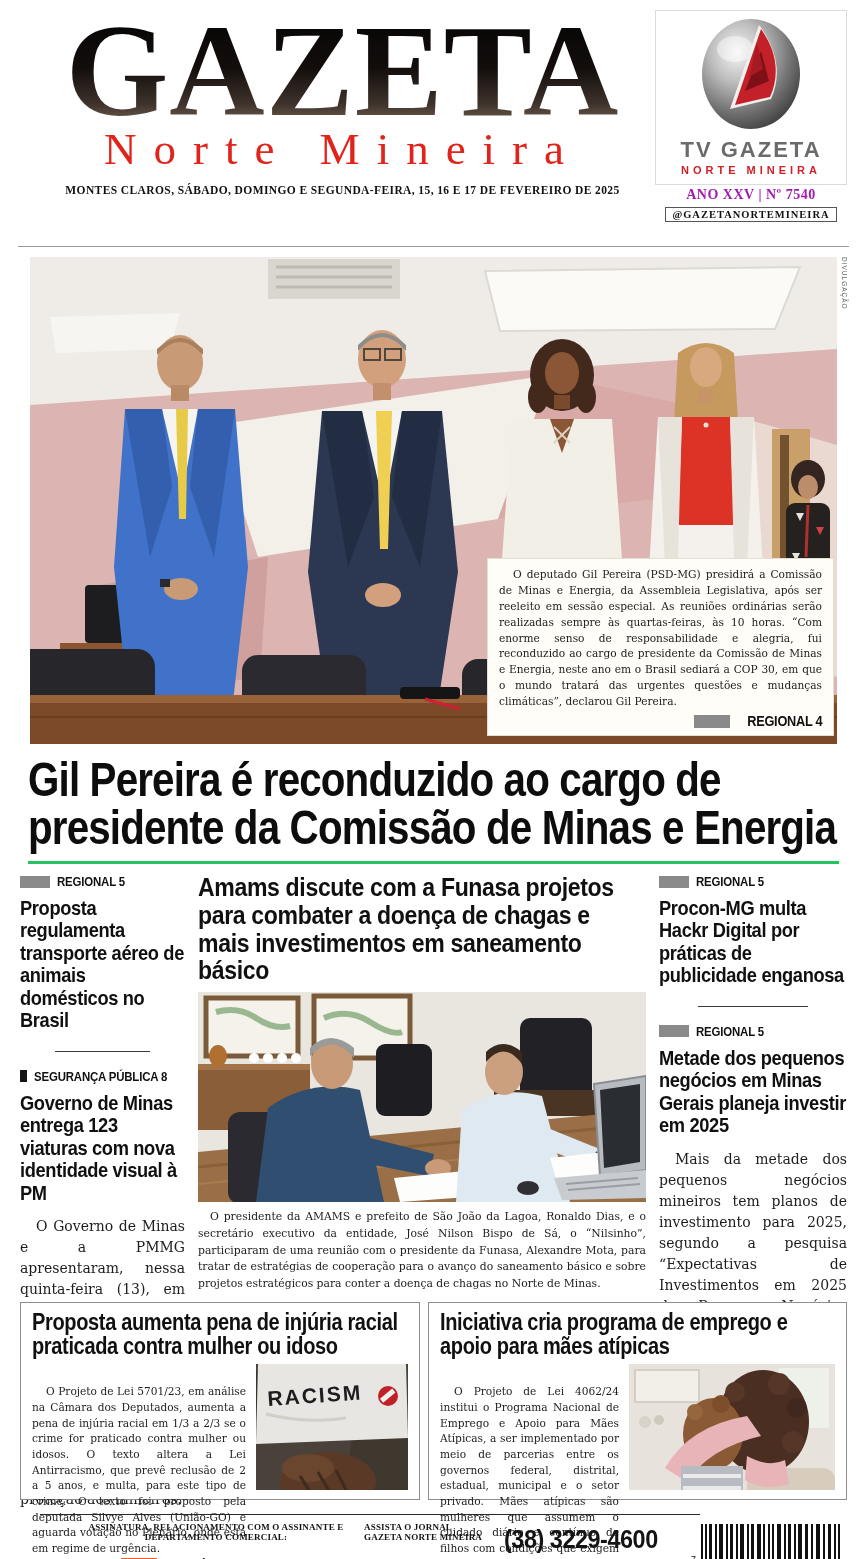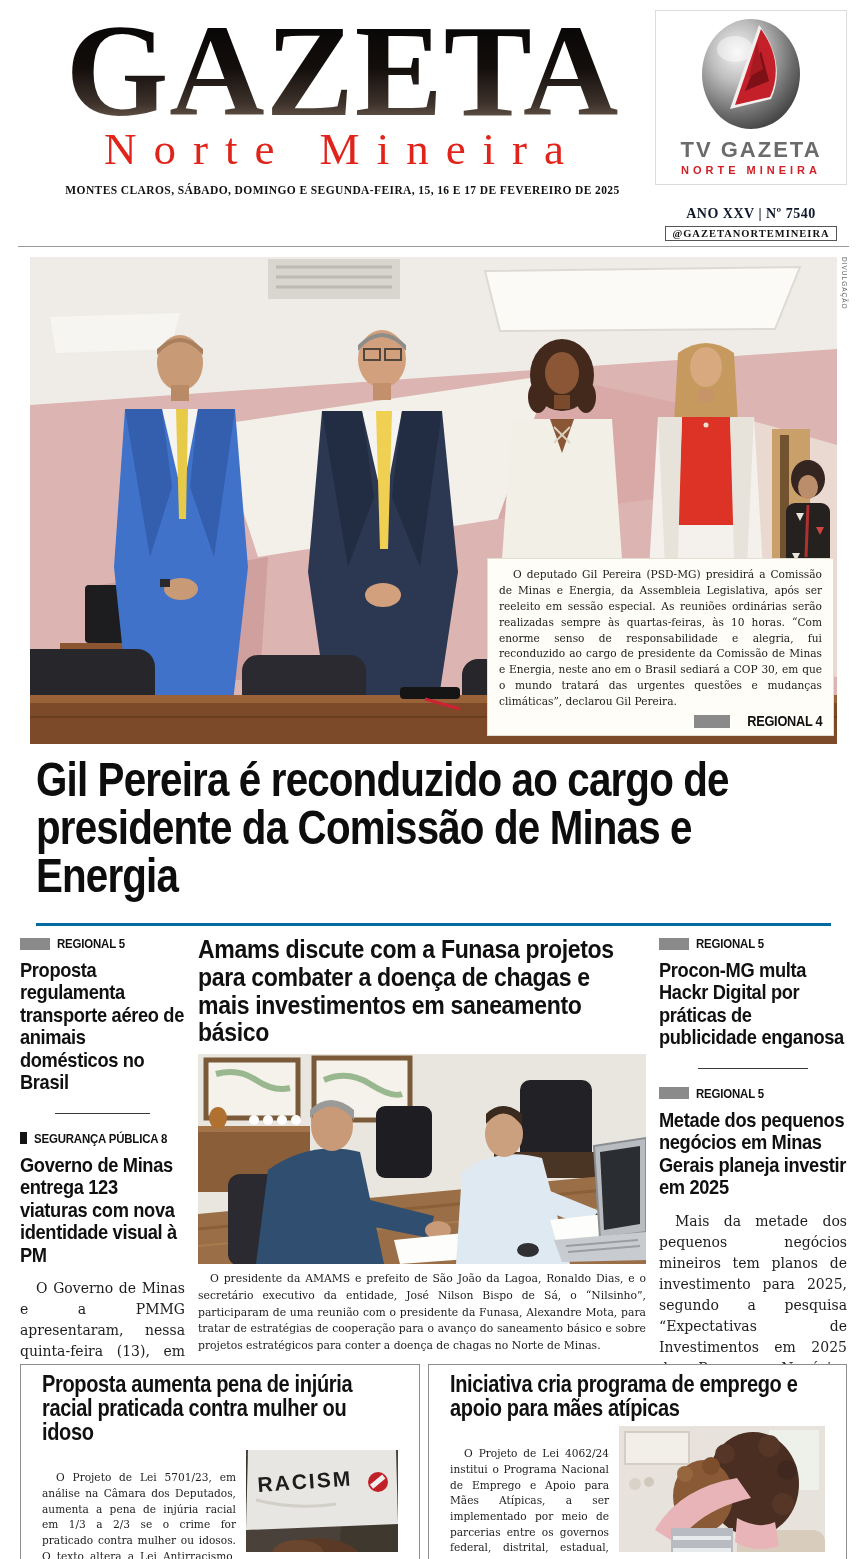--- a/index.html
+++ b/index.html
@@ -17,42 +17,42 @@
       -webkit-background-clip:text; background-clip:text; color:transparent; }
   }
   .norte-title { font-family:"Liberation Serif", serif; color:#e0241b;
     font-size:45px; letter-spacing:17px; margin-top:-8px; white-space:nowrap; }
   .dateline { margin-top:9px; font-family:"Liberation Serif", serif; font-weight:bold;
     font-size:11.5px; letter-spacing:.4px; color:#111; }
   .mast-right { position:absolute; right:20px; top:10px; width:192px; text-align:center; }
   .tv-box { border:1px solid #dcdcdc; background:#fff; padding:6px 4px 8px; }
   .tv-name { font-weight:bold; font-size:22px; color:#6b6b6b; letter-spacing:2px; margin-top:2px; }
   .tv-sub { font-weight:bold; font-size:11px; color:#d22027; letter-spacing:4px; margin-top:1px; }
-  .edition { margin-top:21px; font-family:"Liberation Serif", serif; font-weight:bold;
-    font-size:14px; color:#0f172a; letter-spacing:.5px; }
+  .edition { margin-top:2px; font-family:"Liberation Serif", serif; font-weight:bold;
+    font-size:14px; color:#a21caf; letter-spacing:.5px; }
   .social { display:inline-block; margin-top:4px; border:1px solid #555; padding:1px 6px;
     font-family:"Liberation Serif", serif; font-weight:bold; font-size:10.5px; letter-spacing:1px; color:#111; }
   .mast-rule { position:absolute; left:18px; right:18px; bottom:0; border-top:1px solid #9a9a9a; }
 
   
   .lead-photo { position:relative; margin:10px 30px 12px; width:807px; height:487px; background:#dcb5b3; }
   .lead-photo svg { display:block; width:807px; height:487px; }
   .photo-credit { position:absolute; top:0; right:-11px; writing-mode:vertical-rl;
     font-size:6.5px; color:#6a6a6a; letter-spacing:1px; }
   .lead-caption { position:absolute; right:3px; bottom:8px; width:347px; background:#fffdf8;
     padding:9px 12px 7px; box-shadow:0 0 0 1px #e4ded2 inset; }
   .lead-caption p { font-family:"DejaVu Serif", serif; font-size:10.6px; line-height:1.5;
     text-align:justify; color:#1c1c1c; text-indent:14px; }
   .kicker-row { display:flex; align-items:center; justify-content:flex-end; gap:7px; margin-top:3px; }
   .kicker-box { width:36px; height:13px; }
   .kicker-label { font-weight:bold; font-size:14.5px; letter-spacing:-.3px; color:#111;
     transform:scaleX(.88); transform-origin:100% 50%; }
 
   
-  .main-head-wrap { margin:6px 36px 0; border-bottom:3px solid #0369a1; padding-bottom:23px; }
+  .main-head-wrap { margin:6px 28px 0; border-bottom:3px solid #22c55e; padding-bottom:9px; }
   .main-head { font-weight:bold; font-size:48px; line-height:1.0; letter-spacing:-1px; color:#0d0d0d;
     transform:scaleX(.84); transform-origin:0 0; width:119%; }
 
   
   .cols { display:flex; gap:13px; margin:10px 20px 0; height:420px; }
   .col-left { width:165px; } .col-center { width:448px; } .col-right { width:188px; }
   .kicker { display:flex; align-items:center; gap:7px; margin-bottom:8px; }
   .kicker .kicker-box { width:30px; height:12px; }
   .kicker .k-label { font-weight:bold; font-size:13px; color:#111; letter-spacing:-.2px;
     transform:scaleX(.88); transform-origin:0 50%; white-space:nowrap; }
@@ -63,21 +63,21 @@
   .col-divider { width:58%; margin:19px auto 17px; border-top:1px solid #3a3a3a; }
   .col-body { margin-top:12px; font-family:"DejaVu Serif", serif; font-size:14px; line-height:1.5;
     text-align:justify; color:#1d1d1d; text-indent:16px; }
   .center-photo { width:448px; height:210px; background:#e9e6e0; }
   .center-photo svg { display:block; width:448px; height:210px; }
   .center-caption { margin-top:7px; font-family:"DejaVu Serif", serif; font-size:10.8px; line-height:1.55;
     text-align:justify; color:#1c1c1c; text-indent:12px; }
 
   
   .boxes { display:flex; gap:8px; margin:8px 20px 0; }
-  .news-box { border:1px solid #8e8e8e; background:#fff; padding:7px 21px 9px; height:198px;
+  .news-box { border:1px solid #8e8e8e; background:#fff; padding:7px 11px 9px; height:198px;
     display:flex; flex-direction:column; }
   .box-left { width:400px; } .box-right { width:419px; }
   .box-head { font-weight:bold; color:#101010; letter-spacing:-.4px; line-height:1.05;
     transform:scaleX(.87); transform-origin:0 0; width:115%; font-size:23px; margin-bottom:6px; }
   .box-content { display:flex; gap:10px; flex:1; min-height:0; }
   .box-text { flex:1; display:flex; flex-direction:column;margin-top:20px; }
   .box-text p { font-family:"DejaVu Serif", serif; font-size:10.6px; line-height:1.48;
     text-align:justify; color:#1d1d1d; text-indent:14px; }
   .box-kicker { display:flex; align-items:center; justify-content:flex-end; gap:7px; margin-top:auto; }
   .box-kicker .kicker-box { width:36px; height:14px; }

